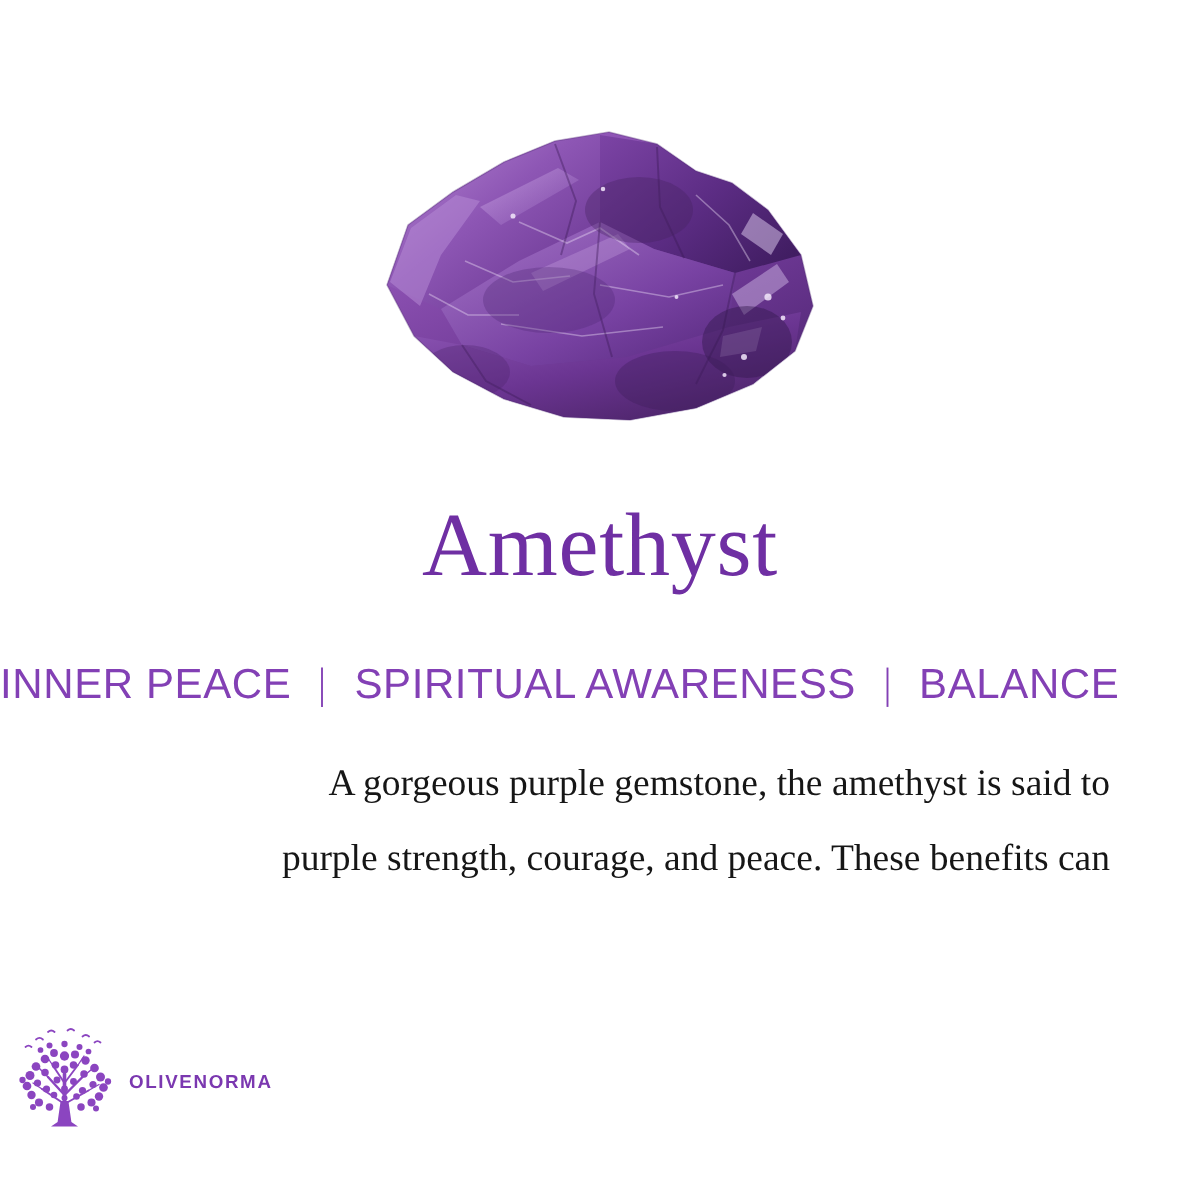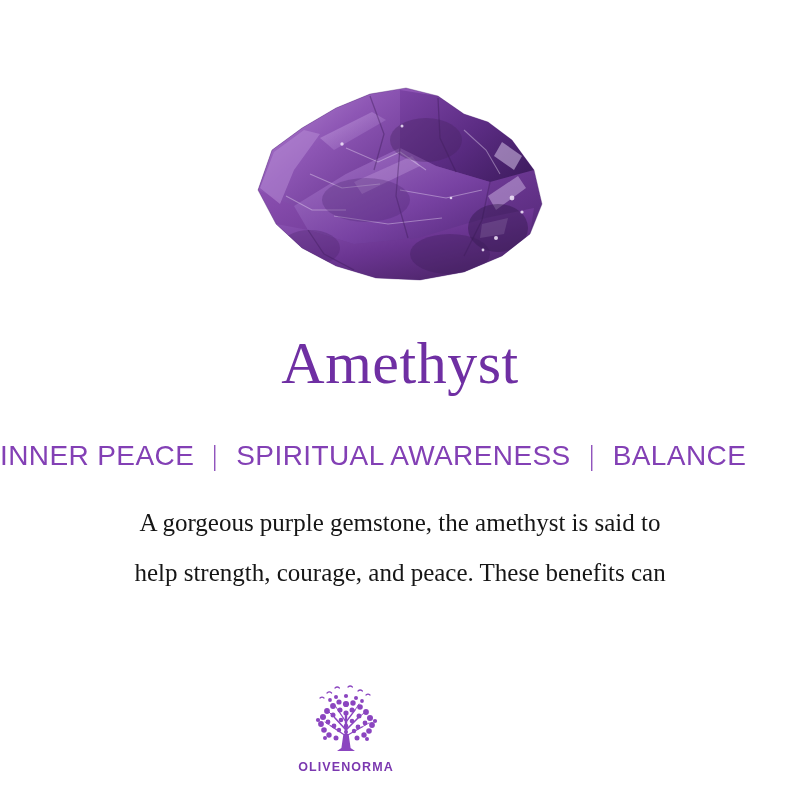--- a/index.html
+++ b/index.html
@@ -78,39 +78,38 @@
   .subtitle .kw {
     display: inline-block;
   }
 
   
   .desc {
     position: absolute;
     top: 498px;
     left: 60px;
     width: 680px;
-    text-align: center;
+    text-align: right;
     font-family: "Liberation Serif", serif;
     font-size: 25px;
     line-height: 50px;
     color: #161616;
   }
   .desc .line {
     display: block;
     white-space: nowrap;
   }
 
   
   .brand {
     position: absolute;
     top: 682px;
     left: 0;
     width: 692px;
     display: flex;
-    flex-direction: column;
     align-items: center;
   }
   .brand-mark {
     width: 86px;
     height: 76px;
     display: block;
   }
   .brand-name {
     margin-top: 2px;
     font-family: "Liberation Sans", sans-serif;
@@ -224,21 +223,21 @@
   <div class="subtitle">
     <span class="kw">INNER PEACE</span>
     <span class="sep">|</span>
     <span class="kw">SPIRITUAL AWARENESS</span>
     <span class="sep">|</span>
     <span class="kw">BALANCE</span>
   </div>
 
   <div class="desc">
     <span class="line">A gorgeous purple gemstone, the amethyst is said to</span>
-    <span class="line">help strength, courage, and peace. These benefits can</span>
+    <span class="line">purple strength, courage, and peace. These benefits can</span>
   </div>
 
   <div class="brand">
     <svg class="brand-mark" viewBox="0 0 86 76" xmlns="http://www.w3.org/2000/svg">
       <g fill="#8b45c0">
 
         <circle cx="43" cy="22" r="3.1"></circle>
           <circle cx="36" cy="20" r="2.6"></circle>
           <circle cx="50" cy="21" r="2.7"></circle>
         <circle cx="30" cy="24" r="2.9"></circle>

